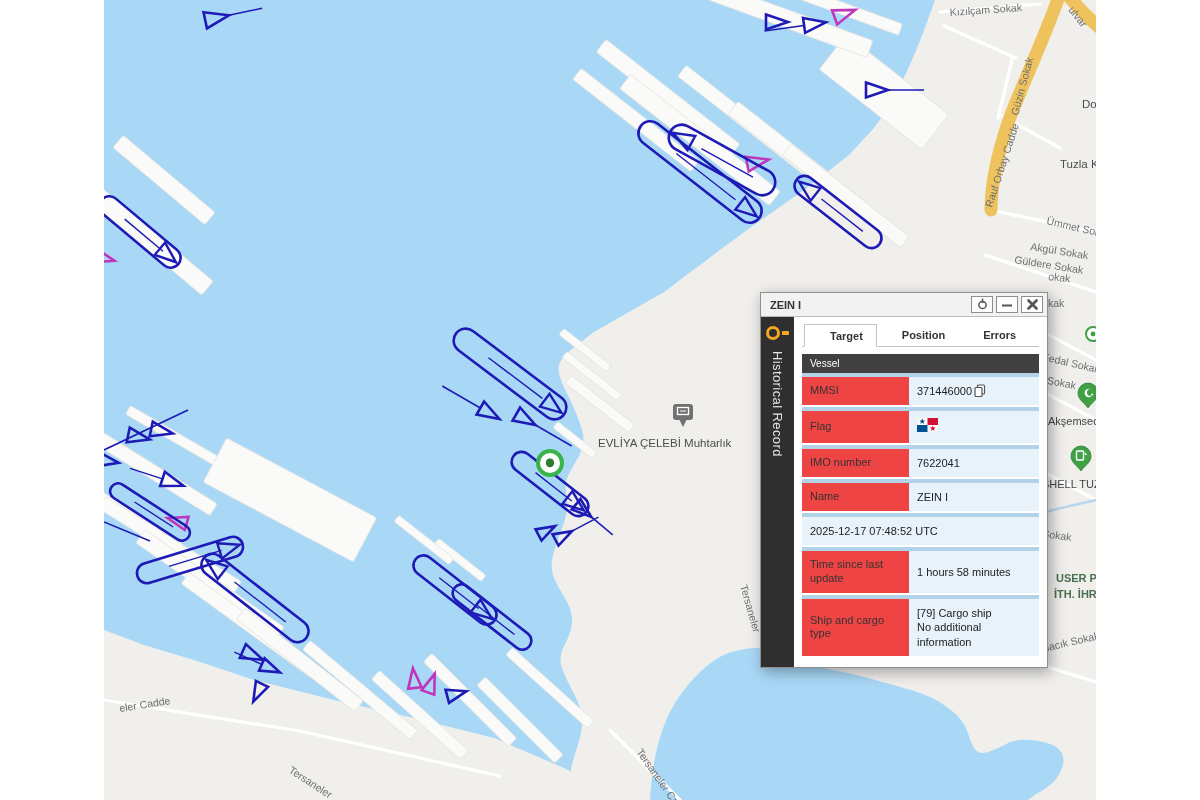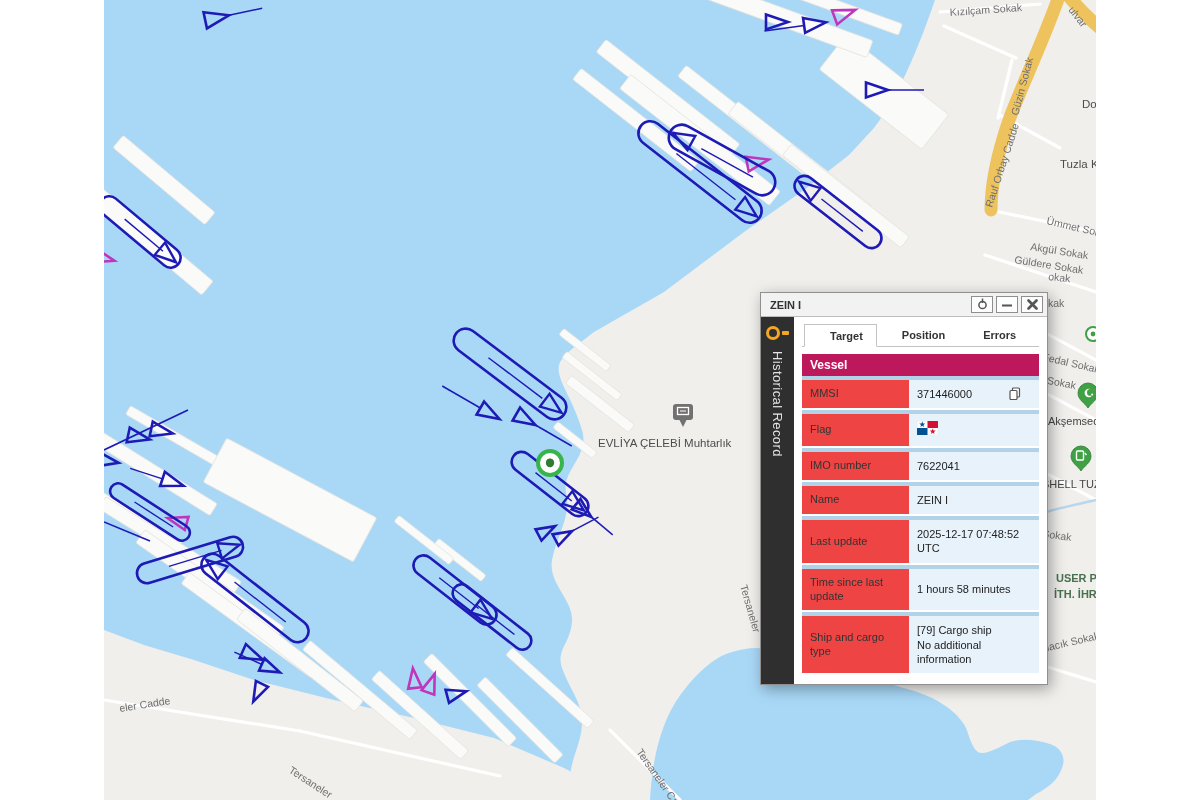--- a/index.html
+++ b/index.html
@@ -23,26 +23,26 @@
   .panel-body{display:flex;align-items:stretch;min-height:320px;}
   .side{width:33px;background:#2f2f2f;display:flex;flex-direction:column;align-items:center;padding-top:9px;}
   .key{display:flex;align-items:center;margin-bottom:11px;}
   .key-ring{width:8px;height:8px;border:3px solid #f5a623;border-radius:50%;}
   .key-bar{width:7px;height:4px;background:#f5a623;margin-left:2px;border-radius:1px;}
   .side-label{writing-mode:vertical-rl;color:#e4e4e4;font-size:13px;letter-spacing:.4px;}
   .content{flex:1;padding:7px 8px 9px 8px;background:#fff;}
   .tabs{display:flex;border-bottom:1px solid #c3c3c3;padding-left:2px;}
   .tab{font-size:11px;font-weight:bold;color:#333;padding:5px 13px 4px 25px;cursor:pointer;background:#fff;}
   .tab.active{border:1px solid #c3c3c3;border-bottom:1px solid #fff;margin-bottom:-1px;}
-  .sec-header{margin-top:7px;background:#be185d;color:#fff;font-size:12px;font-weight:bold;padding:4px 8px;}
+  .sec-header{margin-top:7px;background:#404040;color:#fff;font-size:10px;font-weight:normal;padding:4px 8px;}
   .row{display:flex;border-top:4px solid #b2d2e8;margin-bottom:2px;}
   .row-label{width:95px;background:#ef4444;color:#333;font-size:11px;padding:7px 4px 7px 8px;
              line-height:1.25;display:flex;align-items:center;}
   .row-value{flex:1;background:#e7f2fb;color:#222;font-size:11px;padding:7px 16px 7px 8px;
-             white-space:pre-line;line-height:1.3;display:flex;align-items:center;justify-content:space-between;}
+             white-space:pre-line;line-height:1.3;display:flex;align-items:center;justify-content:flex-start;}
   .copy-btn{background:none;border:none;cursor:pointer;padding:0 2px;display:flex;align-items:center;}
 </style>
 </head>
 <body>
 
 <div id="map-wrap">
 <svg id="map-svg" width="992" height="800" viewBox="0 0 992 800" xmlns="http://www.w3.org/2000/svg">
   <rect x="0" y="0" width="992" height="800" fill="#a9d8f7"></rect>
 
   <path fill="#f0efec" d="M831,0
@@ -360,21 +360,20 @@
           </div>
           <div class="row">
             <div class="row-label">IMO number</div>
             <div class="row-value"><span>7622041</span></div>
           </div>
           <div class="row">
             <div class="row-label">Name</div>
             <div class="row-value"><span>ZEIN I</span></div>
           </div>
           <div class="row">
-            <div class="row-label">Last update</div>
             <div class="row-value"><span>2025-12-17 07:48:52 UTC</span></div>
           </div>
           <div class="row">
             <div class="row-label">Time since last update</div>
             <div class="row-value"><span>1 hours 58 minutes</span></div>
           </div>
           <div class="row">
             <div class="row-label">Ship and cargo type</div>
             <div class="row-value"><span>[79] Cargo ship
 No additional information</span></div>

